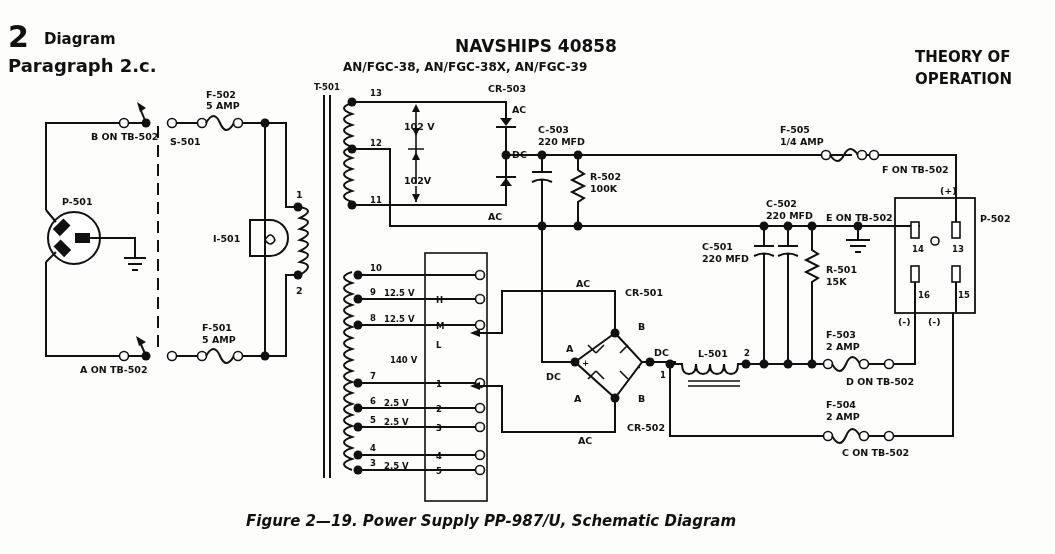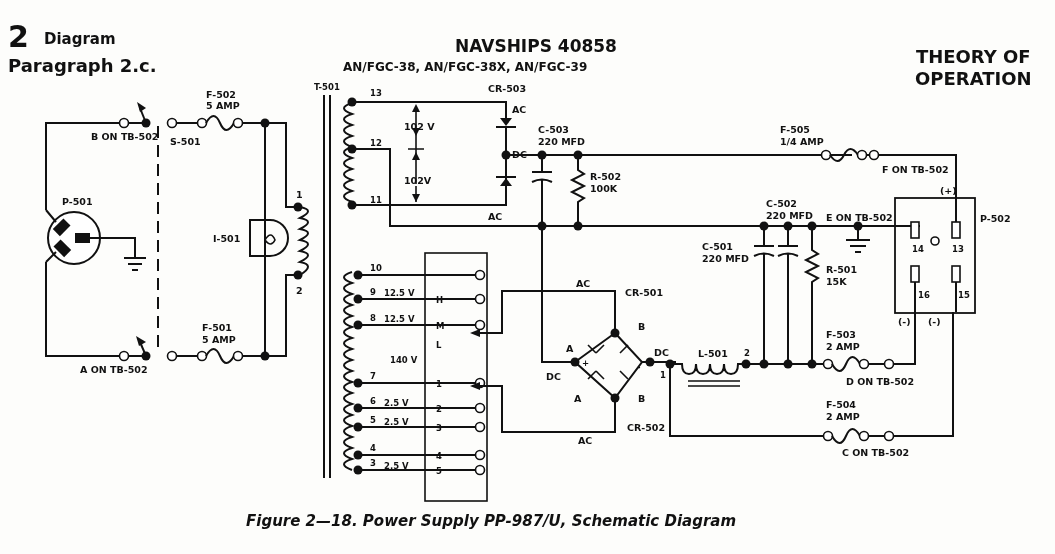--- a/index.html
+++ b/index.html
@@ -3,21 +3,21 @@
 <meta charset="utf-8">
 <style>
   html,body{margin:0;padding:0;background:#fdfdfb;}
   body{width:1055px;height:554px;position:relative;overflow:hidden;font-family:"DejaVu Sans",sans-serif;color:#111;}
   .abs{position:absolute;white-space:nowrap;}
   .hdr-num{left:8px;top:22px;font-size:30px;font-weight:bold;line-height:30px;}
   .hdr-sec{left:44px;top:30px;font-size:15px;font-weight:bold;}
   .hdr-par{left:8px;top:55px;font-size:18px;font-weight:bold;}
   .hdr-center1{left:455px;top:36px;font-size:17px;font-weight:bold;}
   .hdr-center2{left:343px;top:60px;font-size:12px;font-weight:bold;}
-  .hdr-right{left:915px;top:46px;font-size:18px;font-weight:bold;line-height:22px;text-align:center;}
+  .hdr-right{left:915px;top:46px;font-size:15px;font-weight:bold;line-height:22px;text-align:left;}
   .caption{left:246px;top:512px;font-size:15px;font-weight:bold;font-style:italic;}
   svg{position:absolute;left:0;top:0;}
   svg text{font-family:"DejaVu Sans",sans-serif;font-size:9.5px;font-weight:bold;fill:#111;}
   svg .sm{font-size:8.5px;}
   .w{stroke:#111;stroke-width:2;fill:none;}
   .wt{stroke:#111;stroke-width:1.6;fill:none;}
   .dot{fill:#111;}
   .oc{fill:#fff;stroke:#111;stroke-width:1.6;}
 </style>
 </head>
@@ -297,13 +297,13 @@
     <text x="912" y="252" class="sm">14</text>
     <text x="952" y="252" class="sm">13</text>
     <text x="918" y="298" class="sm">16</text>
     <text x="958" y="298" class="sm">15</text>
     <text x="980" y="222">P-502</text>
     <text x="898" y="325">(-)</text>
     <text x="928" y="325">(-)</text>
   </g>
 </svg>
 
-<div class="abs caption">Figure 2—18.   Power Supply PP-987/U, Schematic Diagram</div>
+<div class="abs caption">Figure 2—19.   Power Supply PP-987/U, Schematic Diagram</div>
 
 </body></html>

